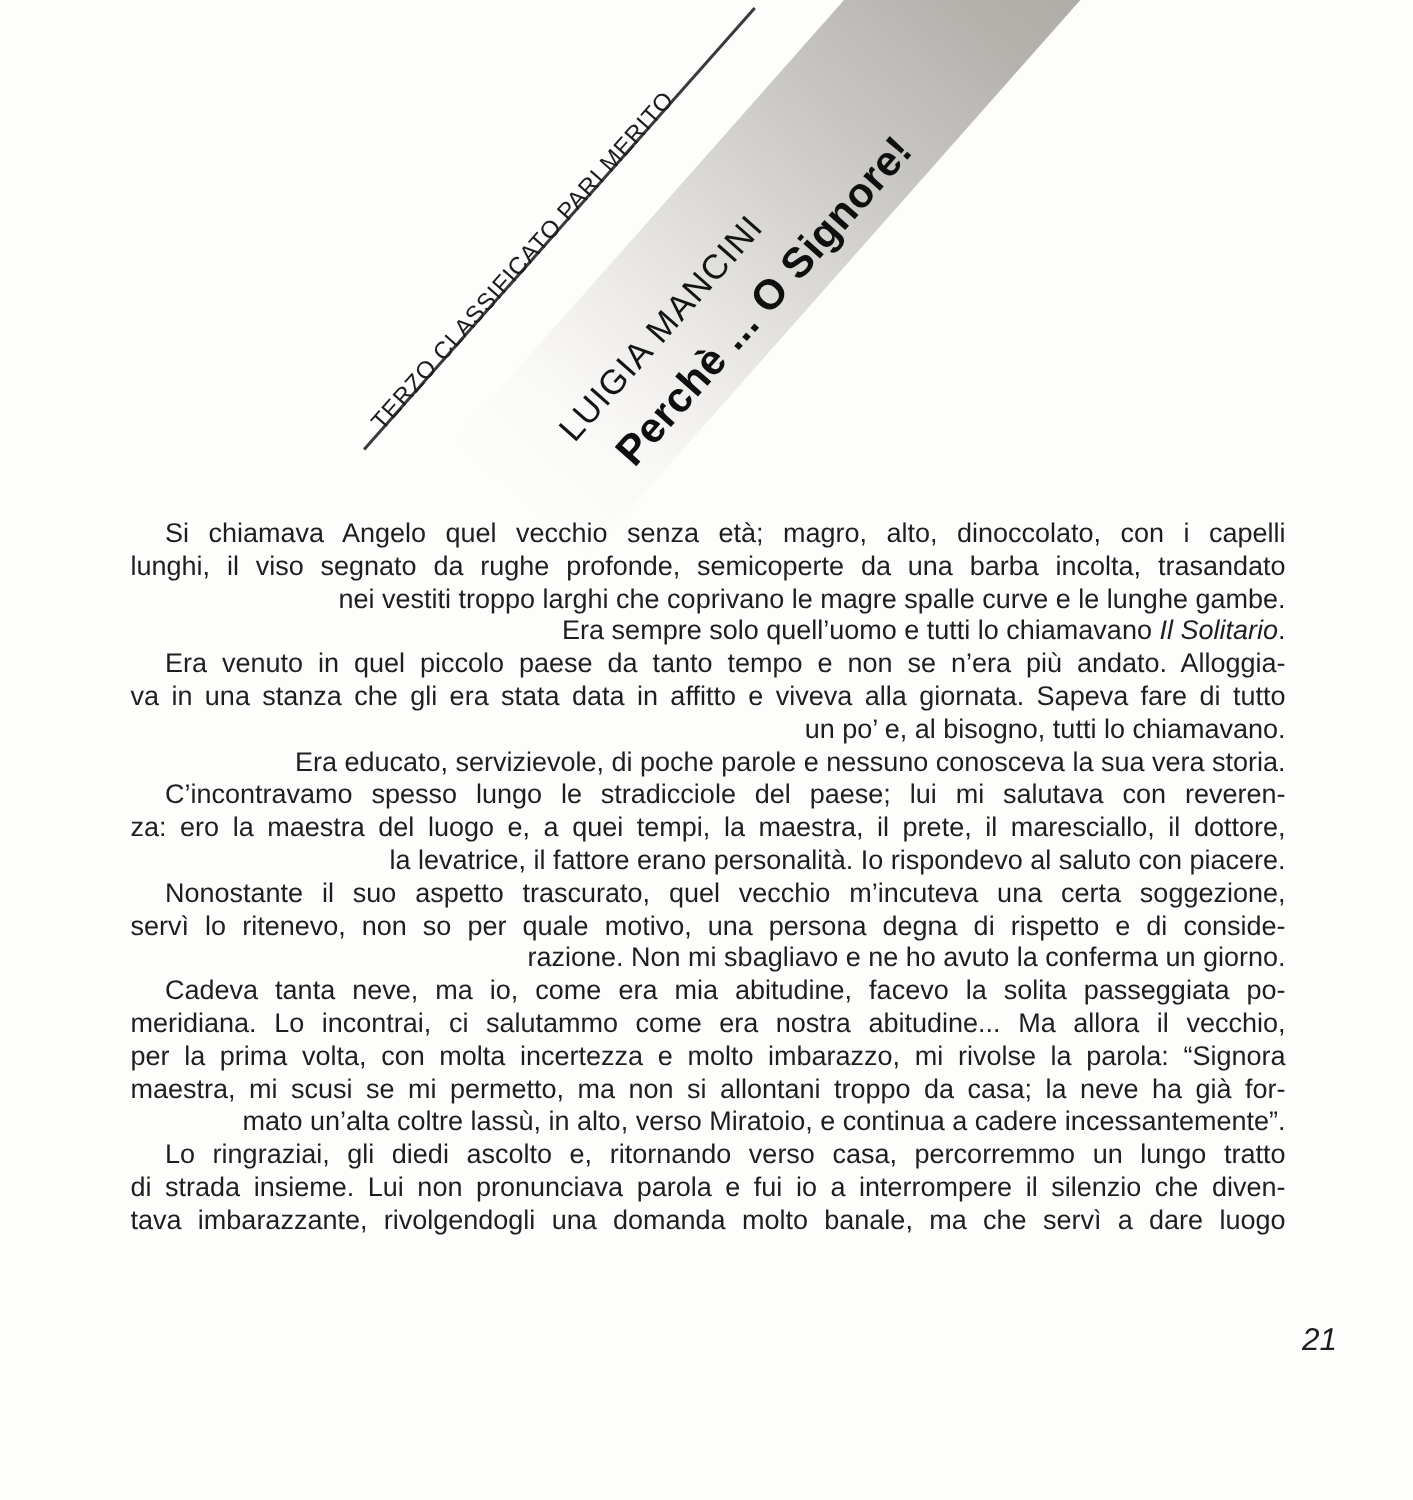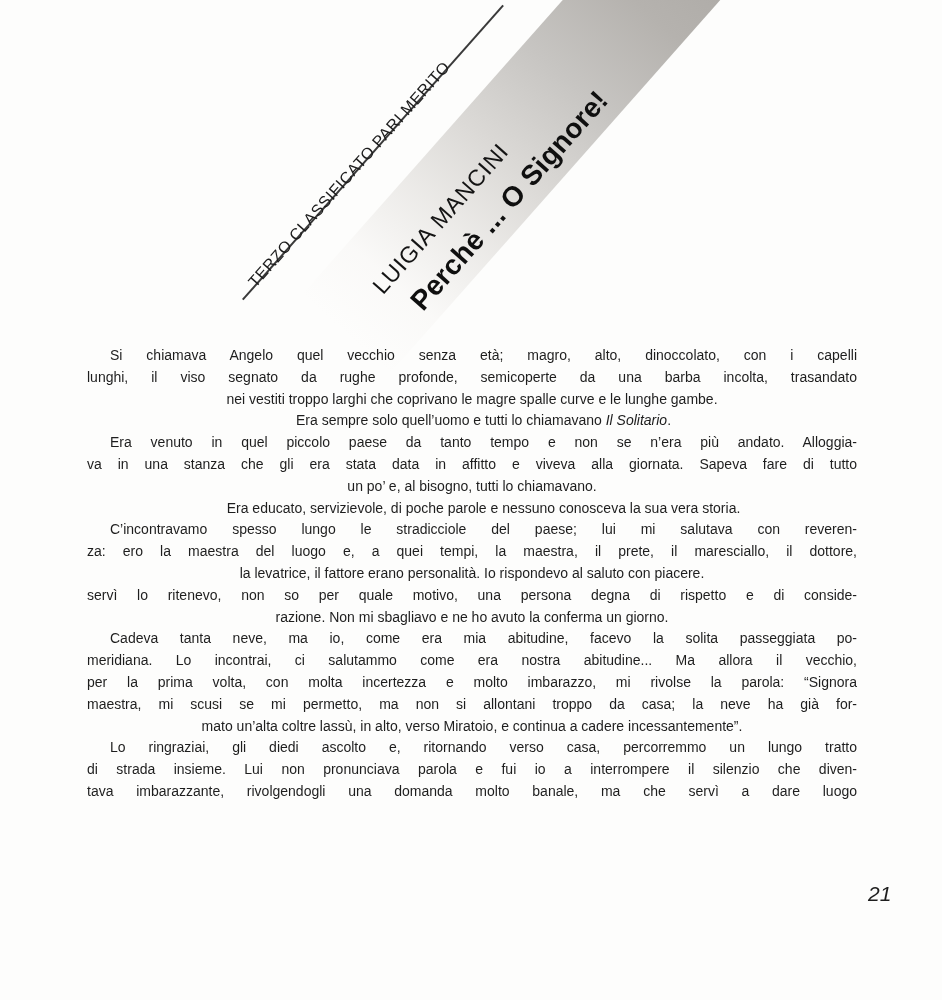--- a/index.html
+++ b/index.html
@@ -81,27 +81,27 @@
     padding-left: 14px;
     color: #0f0f0f;
   }
 
   
   .text-block {
     position: absolute;
     left: 87px; top: 345px;
     width: 770px;
     color: #1e1e1e;
-    font-size: 14px;
+    font-size: 18px;
     line-height: 21.8px;
     z-index: 2;
   }
   .ln { width: 770px; }
   .j { text-align: justify; text-align-last: justify; }
-  .l { text-align: center; }
+  .l { text-align: right; }
   .i { padding-left: 23px; box-sizing: border-box; }
   .it { font-style: italic; }
 
   
   .page-number {
     position: absolute;
     left: 868px; top: 862px;
     font-size: 21px;
     font-style: italic;
     color: #1e1e1e;
@@ -135,20 +135,21 @@
     <div class="ln j i">Era venuto in quel piccolo paese da tanto tempo e non se n’era più andato. Alloggia-</div>
     <div class="ln j">va in una stanza che gli era stata data in affitto e viveva alla giornata. Sapeva fare di tutto</div>
     <div class="ln l">un po’ e, al bisogno, tutti lo chiamavano.</div>
 
     <div class="ln l i">Era educato, servizievole, di poche parole e nessuno conosceva la sua vera storia.</div>
 
     <div class="ln j i">C’incontravamo spesso lungo le stradicciole del paese; lui mi salutava con reveren-</div>
     <div class="ln j">za: ero la maestra del luogo e, a quei tempi, la maestra, il prete, il maresciallo, il dottore,</div>
     <div class="ln l">la levatrice, il fattore erano personalità. Io rispondevo al saluto con piacere.</div>
 
+    <div class="ln j i">Nonostante il suo aspetto trascurato, quel vecchio m’incuteva una certa soggezione,</div>
     <div class="ln j">servì lo ritenevo, non so per quale motivo, una persona degna di rispetto e di conside-</div>
     <div class="ln l">razione. Non mi sbagliavo e ne ho avuto la conferma un giorno.</div>
 
     <div class="ln j i">Cadeva tanta neve, ma io, come era mia abitudine, facevo la solita passeggiata po-</div>
     <div class="ln j">meridiana. Lo incontrai, ci salutammo come era nostra abitudine... Ma allora il vecchio,</div>
     <div class="ln j">per la prima volta, con molta incertezza e molto imbarazzo, mi rivolse la parola: “Signora</div>
     <div class="ln j">maestra, mi scusi se mi permetto, ma non si allontani troppo da casa; la neve ha già for-</div>
     <div class="ln l">mato un’alta coltre lassù, in alto, verso Miratoio, e continua a cadere incessantemente”.</div>
 
     <div class="ln j i">Lo ringraziai, gli diedi ascolto e, ritornando verso casa, percorremmo un lungo tratto</div>

